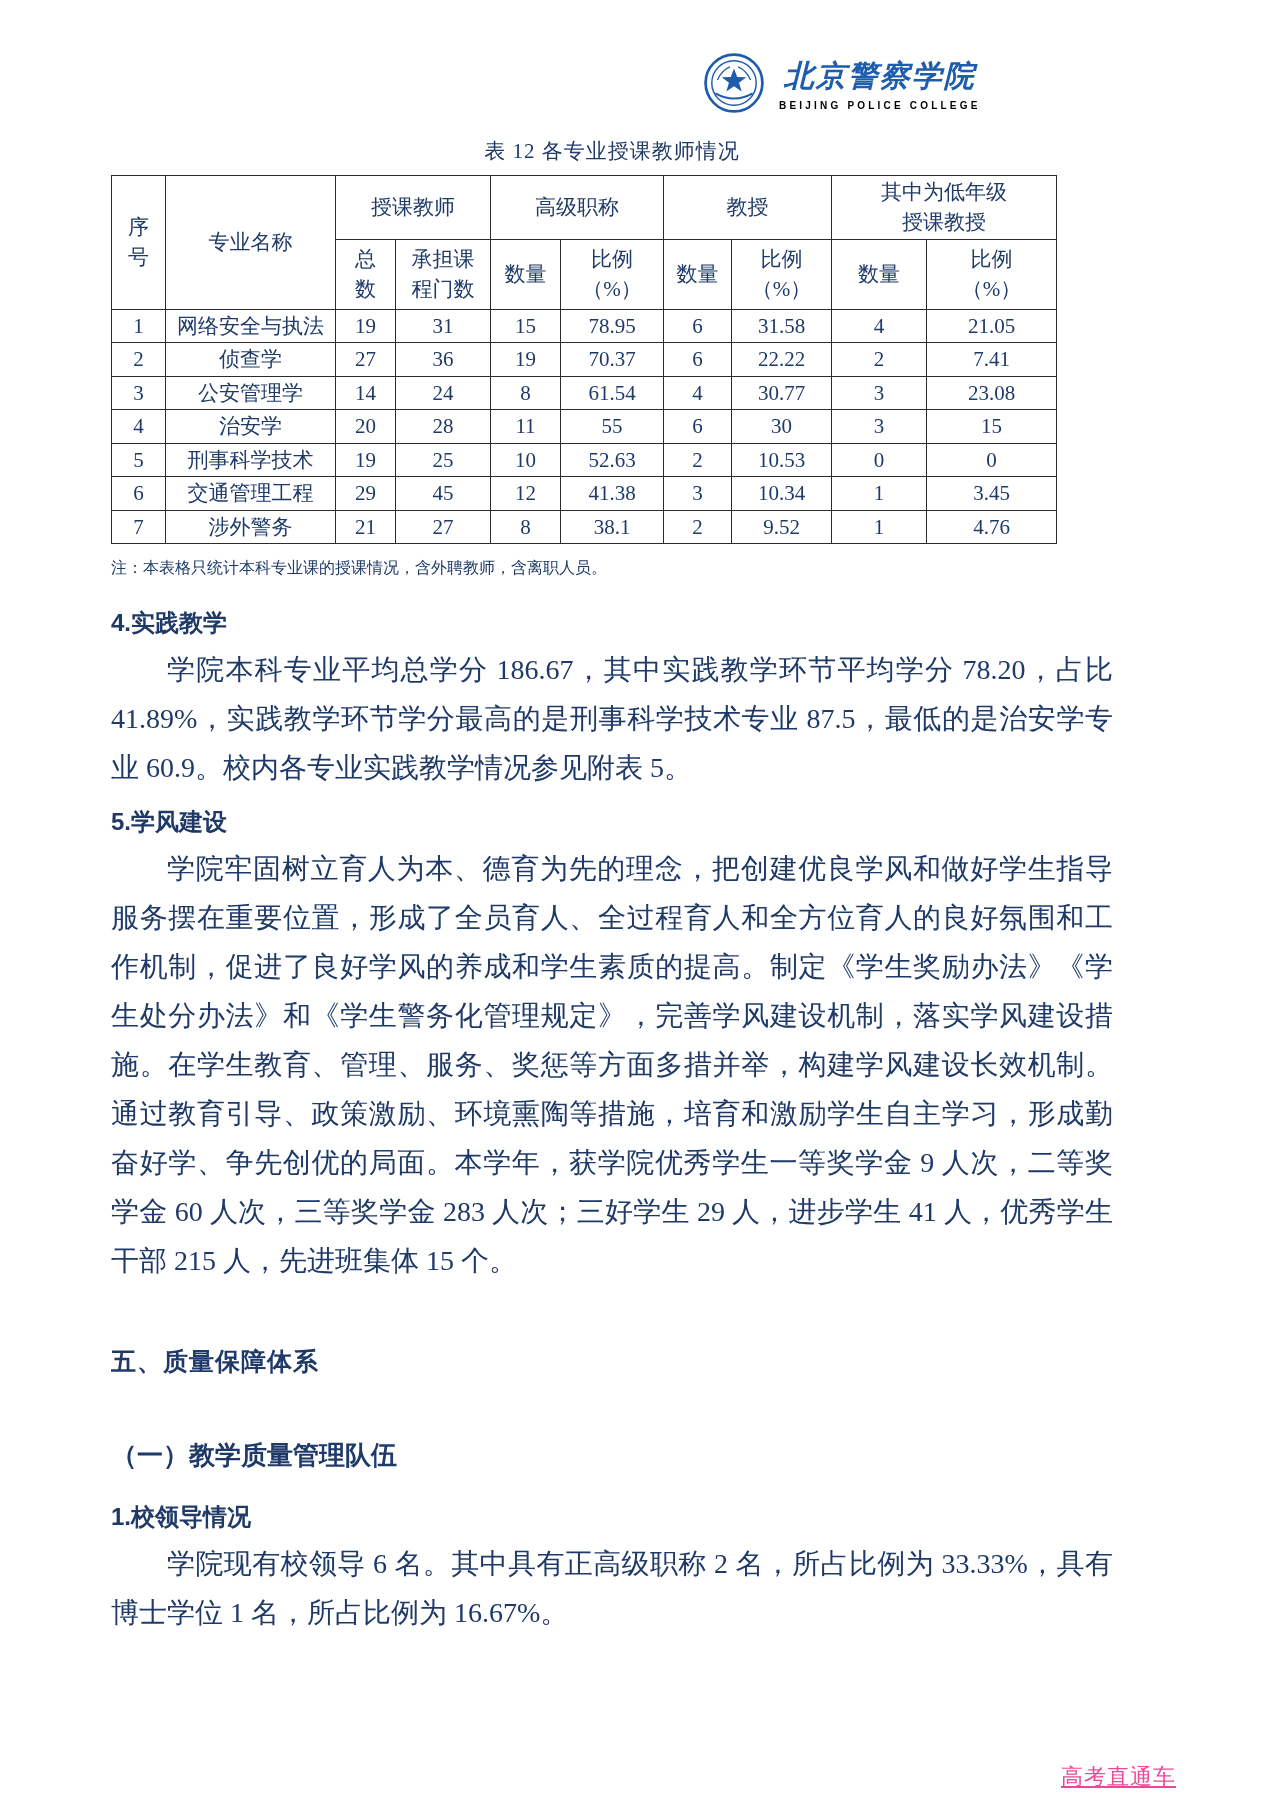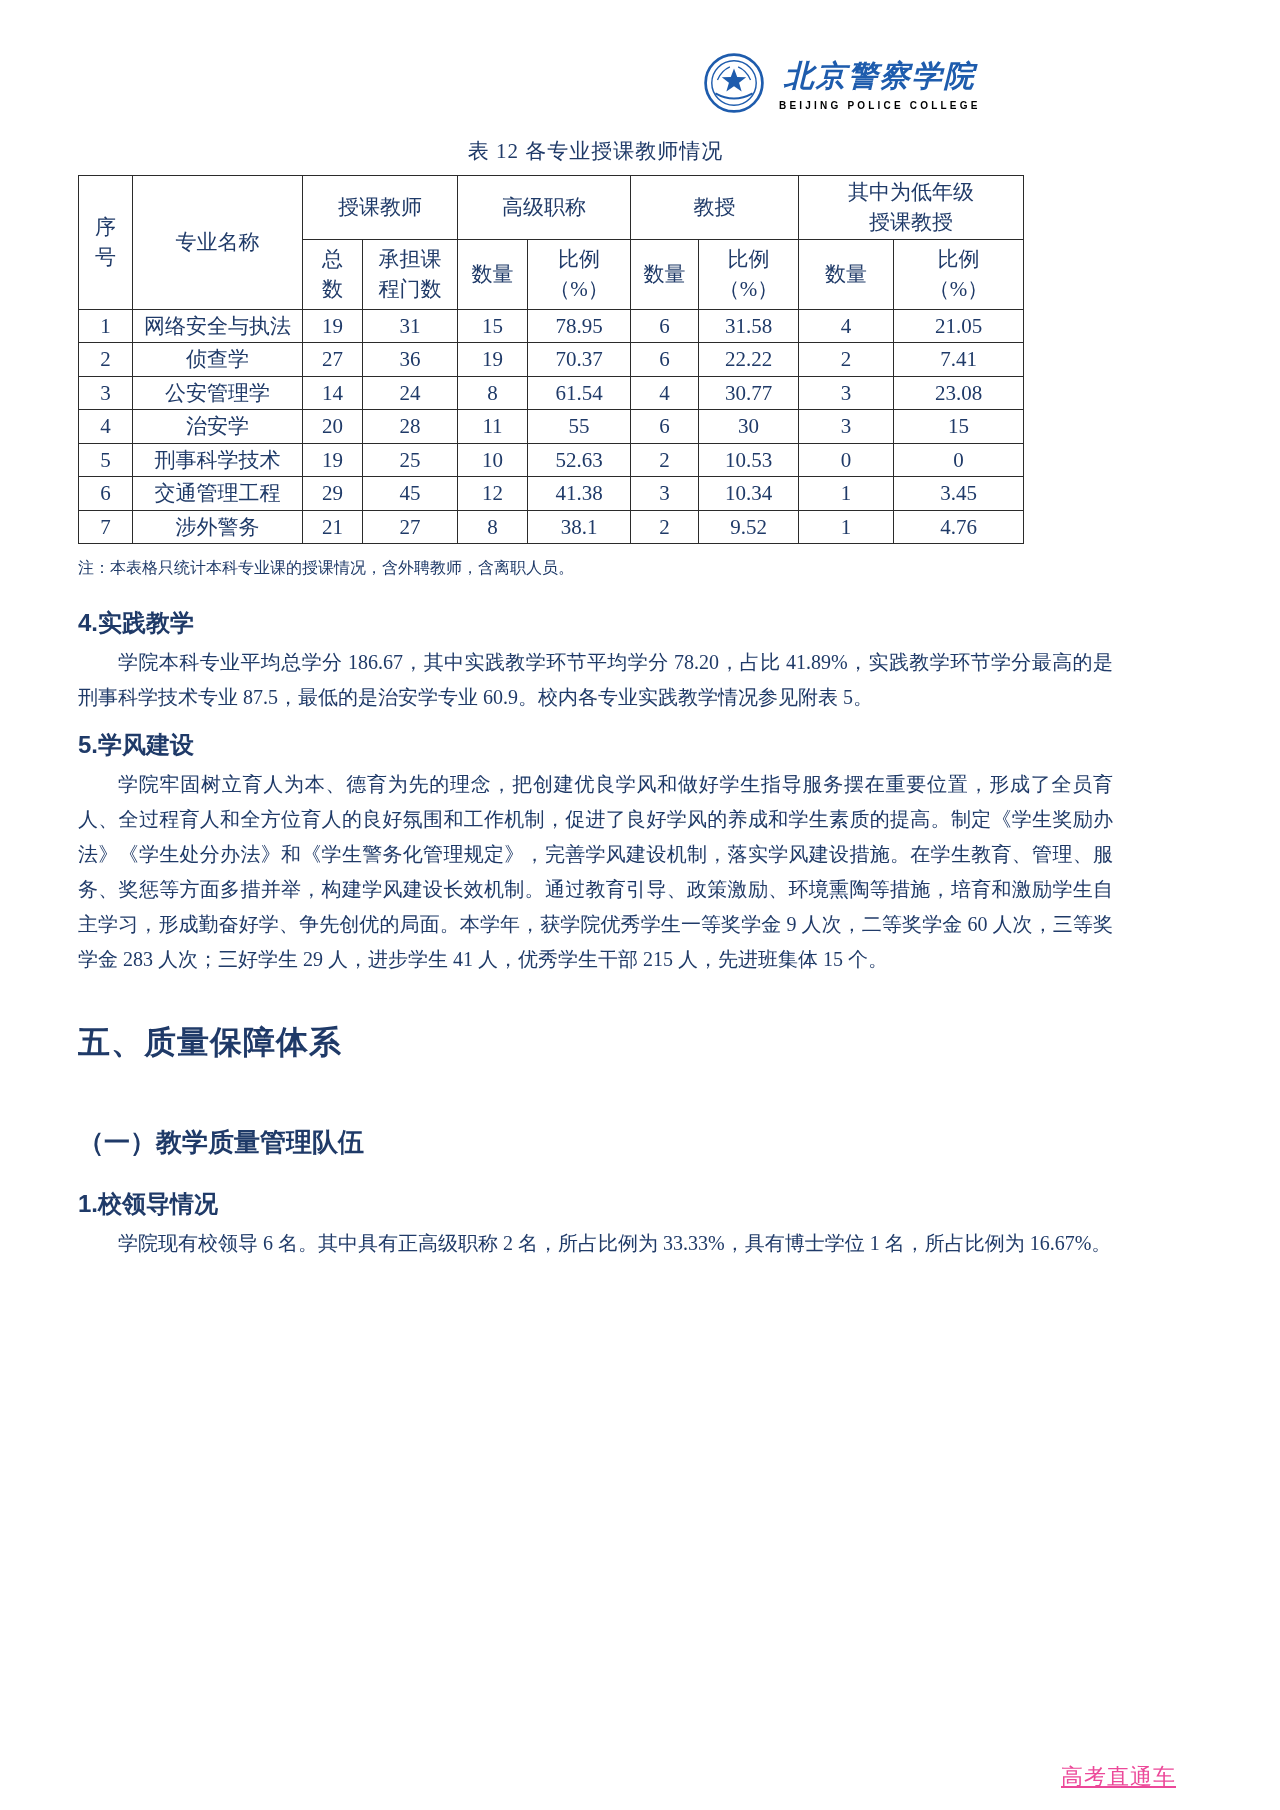--- a/index.html
+++ b/index.html
@@ -6,21 +6,21 @@
   html,body { background:#ffffff; }
   body {
     width:1280px; height:1810px;
     font-family:"Liberation Serif","DejaVu Serif",serif;
     color:#1f3a68;
   }
   .page {
     position:relative;
     width:1280px; height:1810px;
     background:#fff;
-    padding:55px 167px 0 78px;
+    padding:55px 167px 0 111px;
     overflow:hidden;
   }
   
   .logo { position:absolute; top:52px; left:703px; display:flex; align-items:center; gap:14px; }
   .logo-emblem { width:62px; height:62px; flex:0 0 auto; }
   .logo-text { display:flex; flex-direction:column; align-items:center; }
   .logo-cn { font-size:30px; font-weight:bold; color:#1e5cad; letter-spacing:2px; font-style:italic; white-space:nowrap; }
   .logo-en { font-size:10px; font-weight:bold; color:#000000; letter-spacing:3.2px; margin-top:3px; white-space:nowrap; font-family:"Liberation Sans",sans-serif; }
   
   .table-title { margin-top:82px; text-align:center; font-size:21px; letter-spacing:1px; }
@@ -40,26 +40,26 @@
   tr.h-row2 th { height:70px; }
   tbody td { height:33px; }
   .note { font-size:16px; margin-top:14px; }
   
   .h-sub {
     font-family:"Liberation Sans","DejaVu Sans",sans-serif;
     font-size:24px; font-weight:bold; margin-top:28px;
   }
   .h-sub.tight { margin-top:14px; }
   p.body {
-    font-size:20px; line-height:1.75; text-align:justify;
+    font-size:28px; line-height:1.75; text-align:justify;
     text-indent:2em; margin-top:6px;
   }
   .h-major {
     font-family:"Liberation Sans","DejaVu Sans",sans-serif;
-    font-size:32px; font-weight:bold; margin-top:44px; letter-spacing:1px;
+    font-size:25px; font-weight:bold; margin-top:60px; letter-spacing:1px;
   }
   .h-minor {
     font-family:"Liberation Sans","DejaVu Sans",sans-serif;
     font-size:26px; font-weight:bold; margin-top:60px;
   }
   .page-number {
     position:absolute; bottom:72px; left:0; width:100%;
     text-align:center; font-size:19px; color:#1f3a68;
   }
   .watermark {

